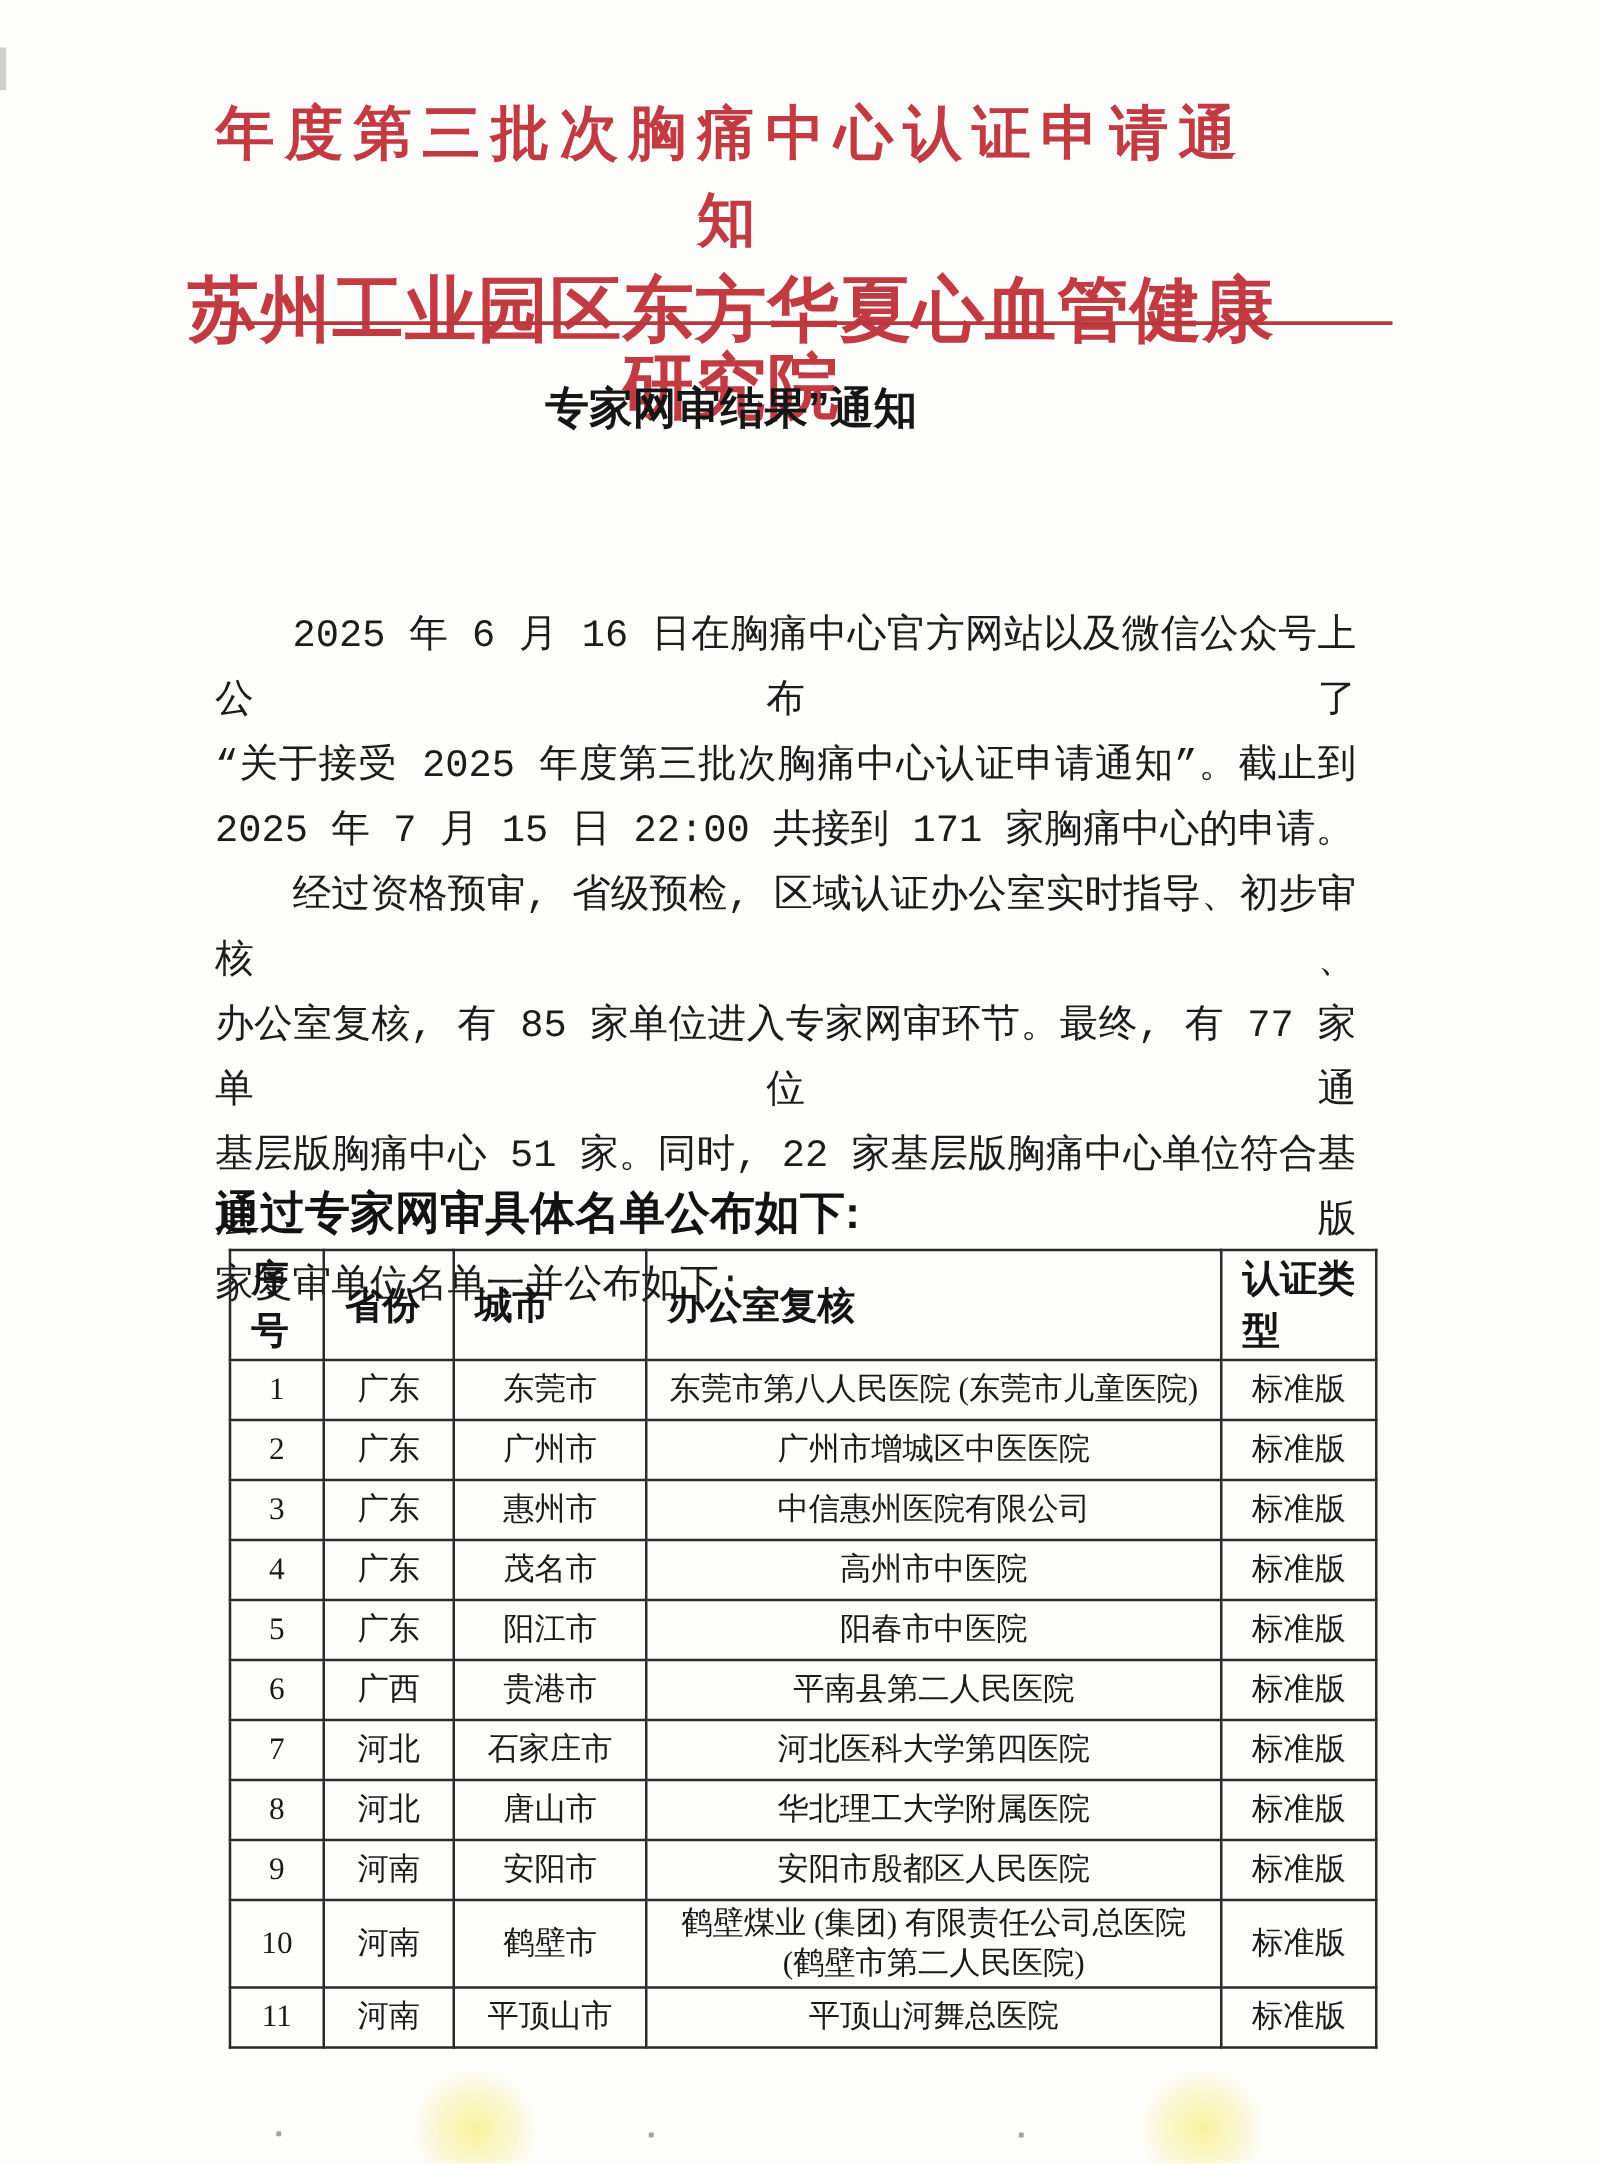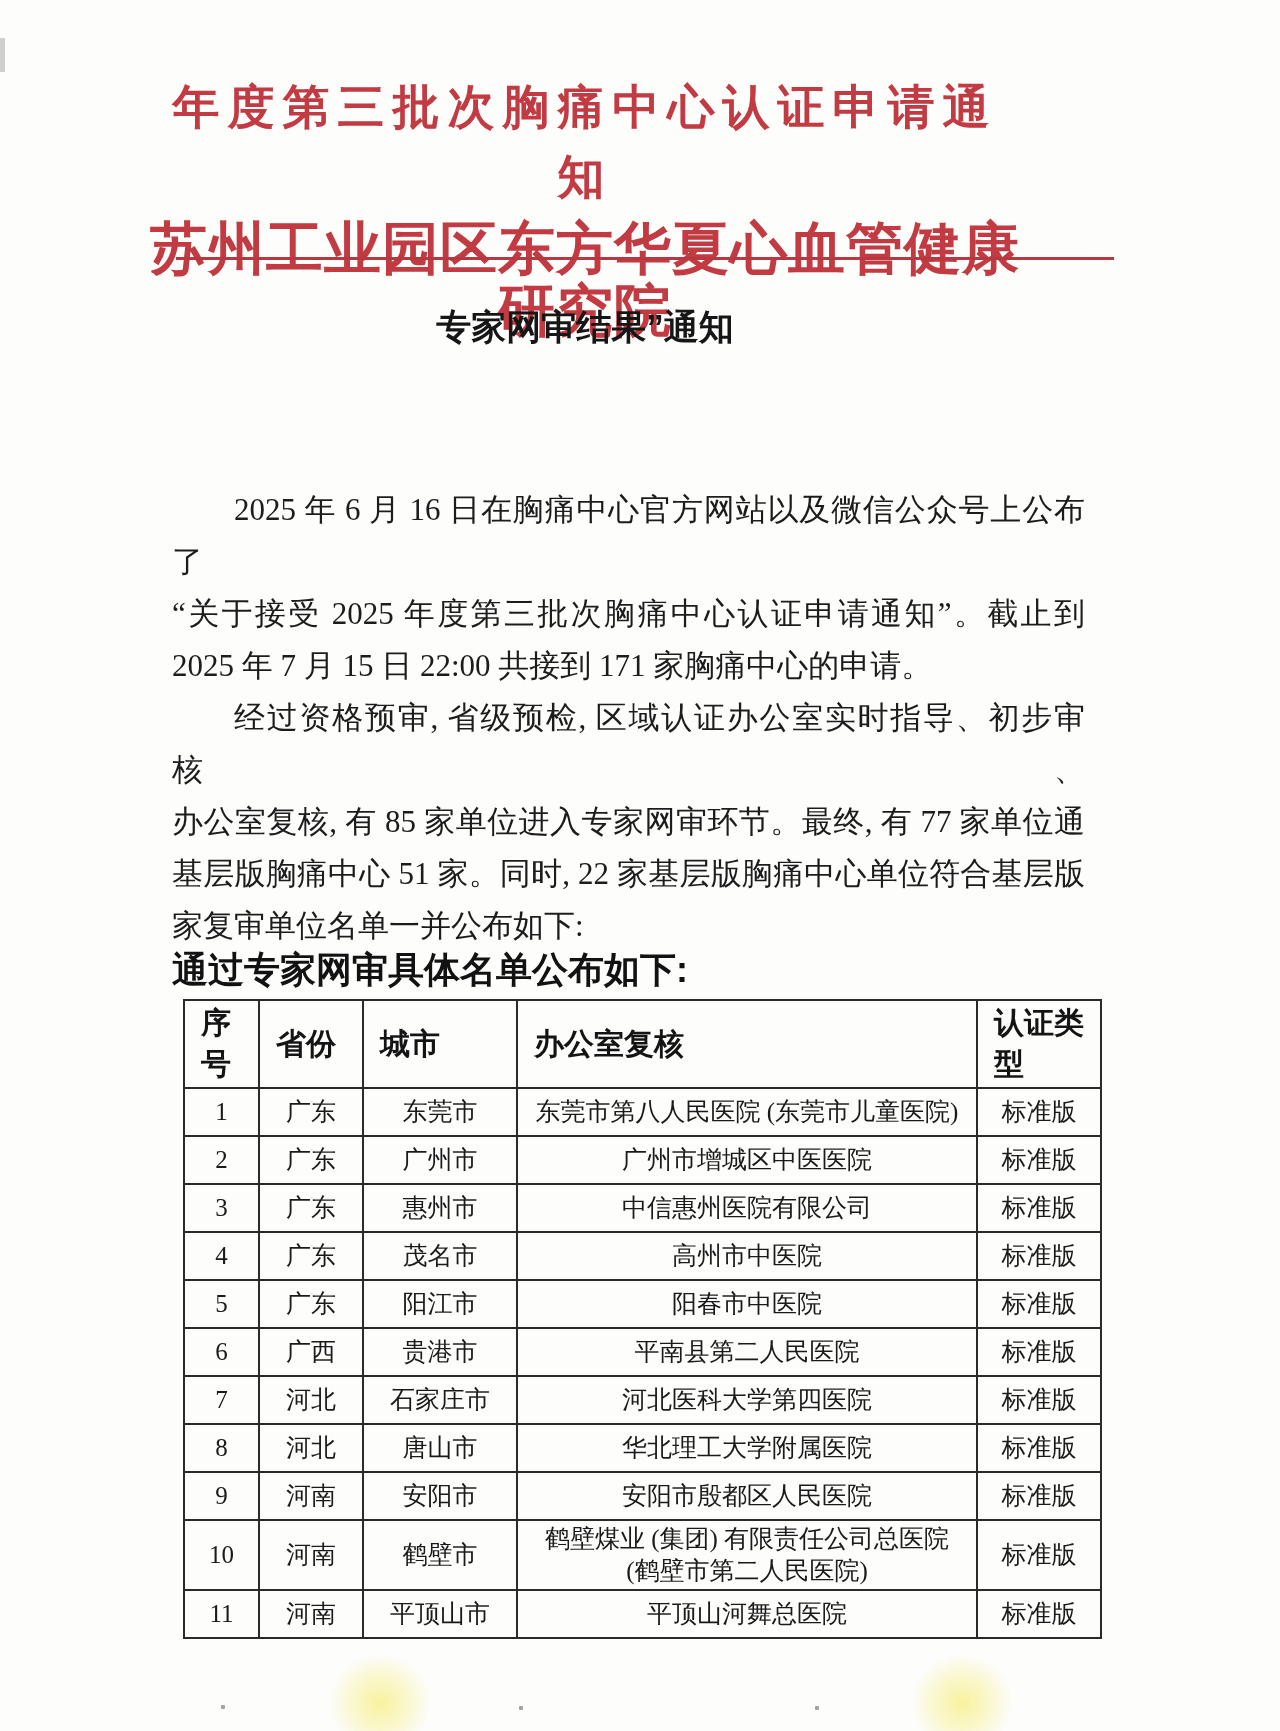--- a/index.html
+++ b/index.html
@@ -47,20 +47,21 @@
     position:absolute;
     top:484px;left:172px;width:913px;
     font-size:31px;
     color:#1c1c1c;
   }
   .bodyline{
     line-height:52px;
     text-align:justify;
     text-align-last:justify;
     white-space:normal;
+    font-family:Liberation Mono, monospace;
   }
   .bodyline.pfirst{text-indent:62px;}
   .bodyline.plast{text-align-last:left;}
   .list-heading{
     position:absolute;
     top:946px;left:172px;
     font-family:"Liberation Sans","DejaVu Sans",sans-serif;
     font-weight:700;
     font-size:36px;
     color:#121212;

